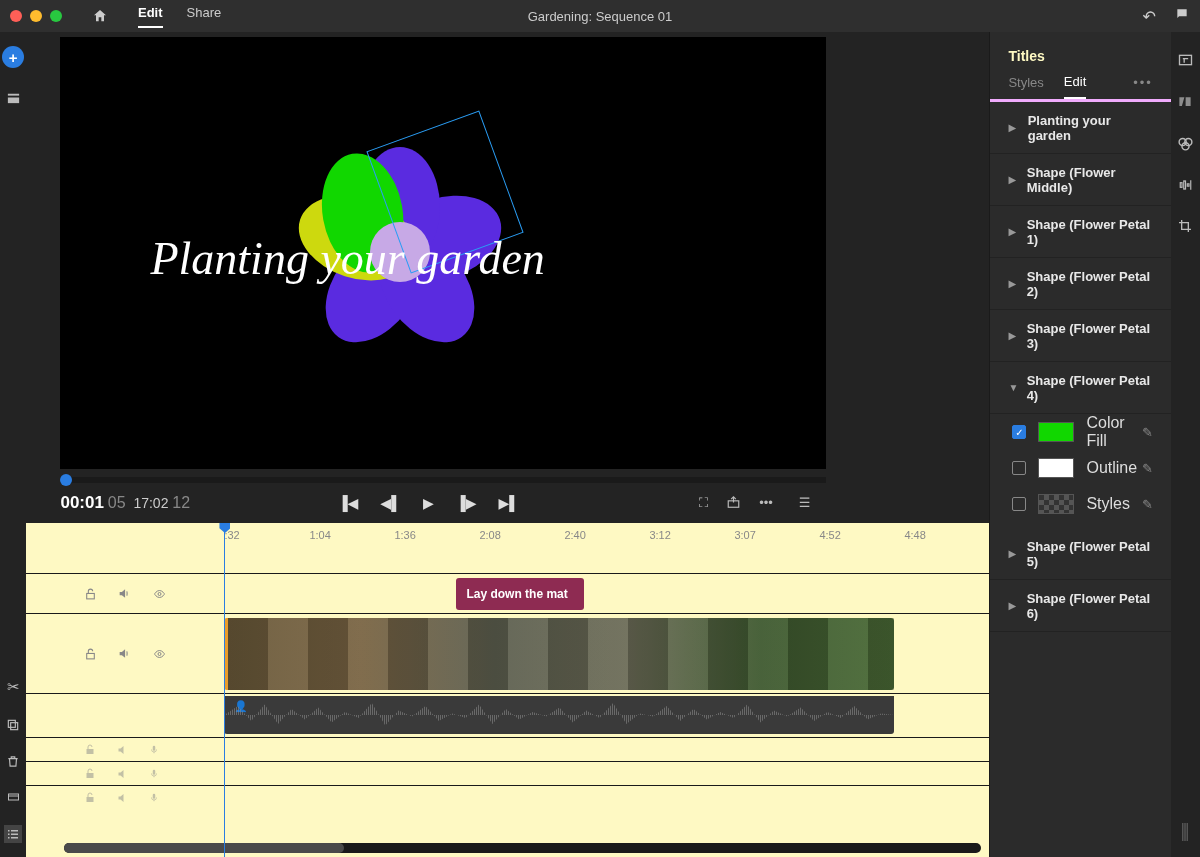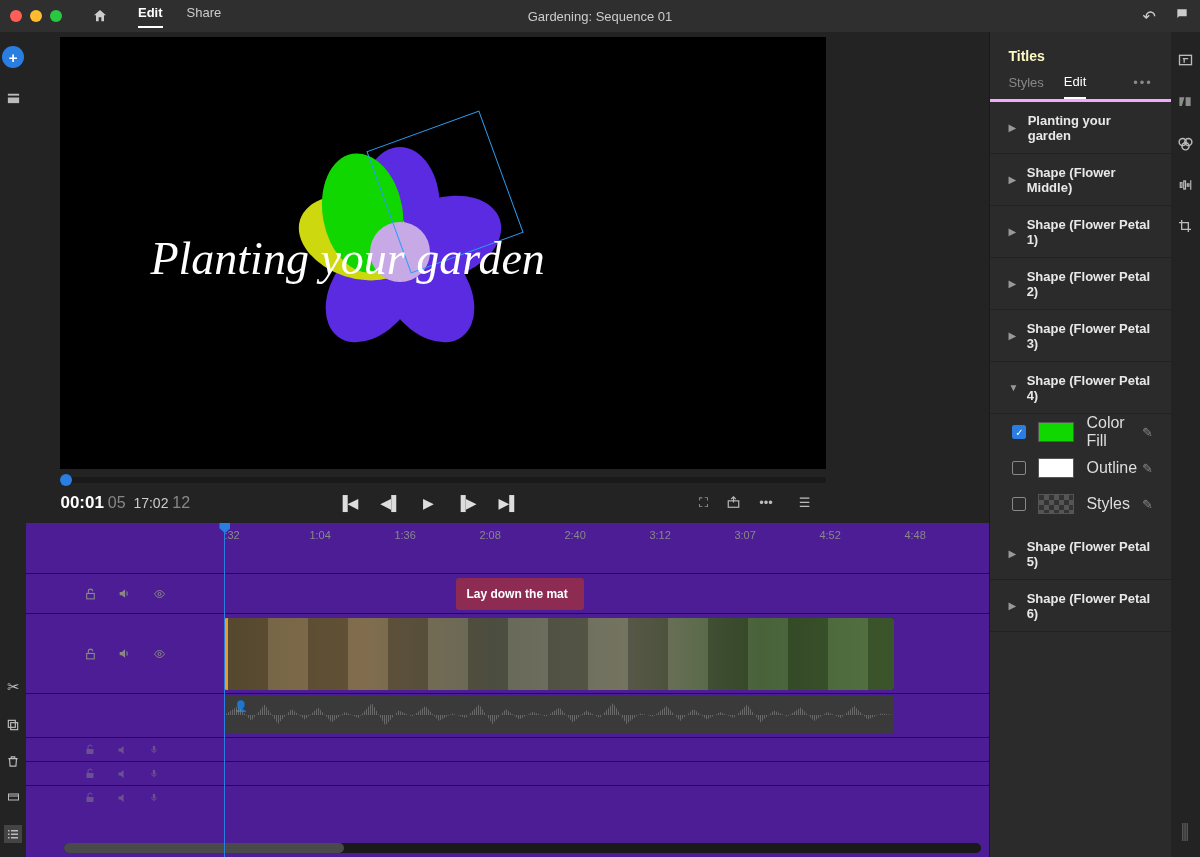--- a/index.html
+++ b/index.html
@@ -49,21 +49,21 @@
 
 
 .transport { height:40px; display:flex; align-items:center; padding:0 0 0 34px; gap:8px; width:804px; position:relative;}
 .timecode { color:#ccc; font-size:14px; }
 .timecode b{ color:#fff; font-size:17px; font-weight:600;}
 .timecode small{ font-size:16px; color:#888;}
 .transport-center { position:absolute; left:50%; transform:translateX(-50%); display:flex; gap:22px; color:#ddd; font-size:14px;}
 .transport-right { margin-left:auto; display:flex; gap:18px; color:#bbb; margin-right:20px;}
 
 
-.timeline { flex:1; background:#4c1d95; overflow:hidden; position:relative;}
+.timeline { flex:1; background:#fef9c3; overflow:hidden; position:relative;}
 .ruler { height:24px; display:flex; align-items:center; color:#888; font-size:11px; padding-left:198px; gap:0; position:relative;}
 .ruler span{ width:85px; text-align:left;}
 .playhead { position:absolute; left:198px; top:0; bottom:0; width:1px; background:#2a7de1; z-index:5;}
 .playhead::before{ content:''; position:absolute; top:-2px; left:-5px; width:11px; height:12px; background:#2a7de1; clip-path:polygon(0 0,100% 0,100% 60%,50% 100%,0 60%);}
 
 .track { display:flex; align-items:center; height:40px; border-top:1px solid #1a1a1a;}
 .track.tall{height:80px;}
 .track.audio-wave{height:44px;}
 .track.narrow{height:24px;}
 .track-head { width:198px; display:flex; align-items:center; gap:20px; padding-left:58px; color:#888; font-size:13px;}

